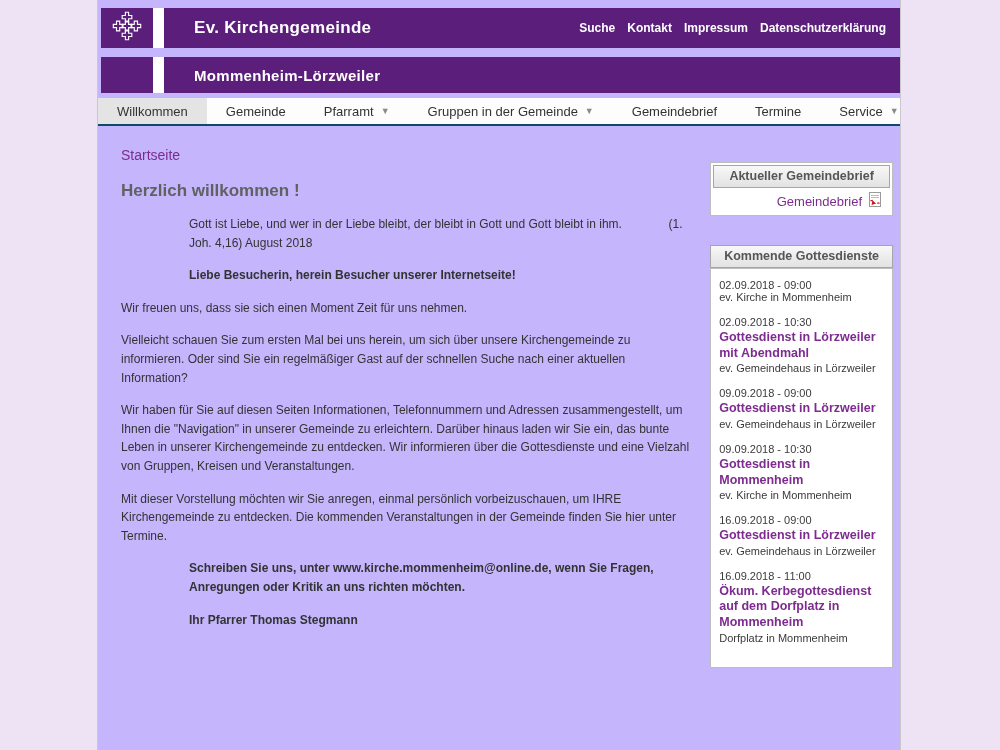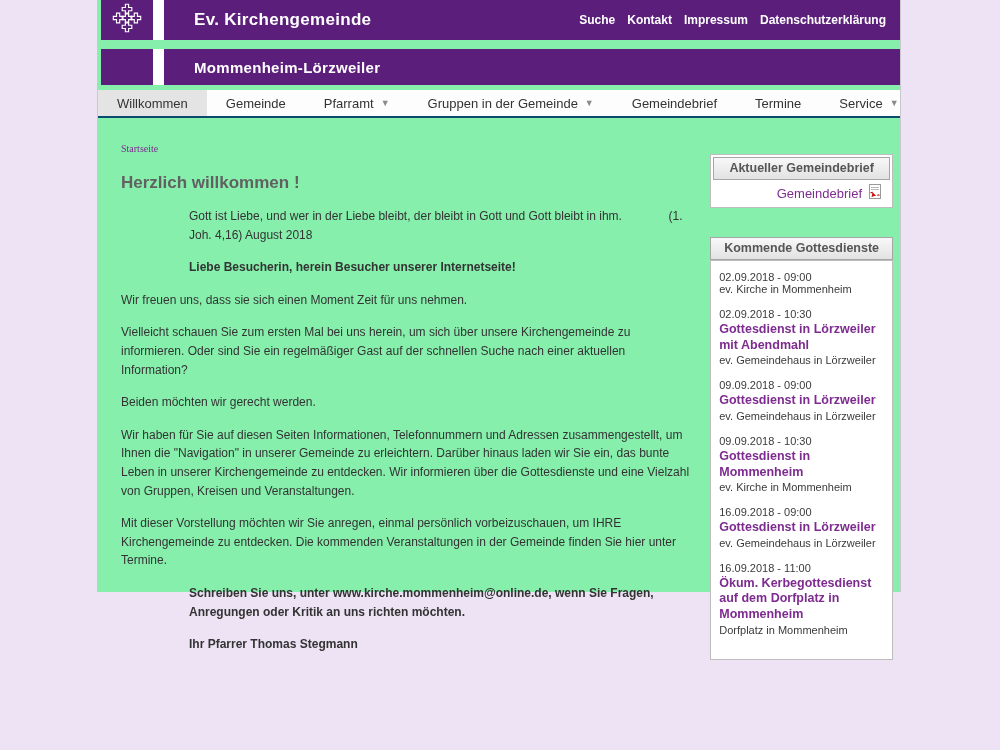--- a/index.html
+++ b/index.html
@@ -6,24 +6,25 @@
   html,body { margin:0; padding:0; }
   body {
     width:1000px; height:750px;
     background:#eee3f5;
     font-family:"Liberation Sans", sans-serif;
     overflow:hidden;
   }
   .page {
     position:relative;
     margin-left:97px;
-    width:804px; height:592px;
-    background:#86efac;
+    width:804px; height:750px;
+    background:#c4b5fd;
     border-left:1px solid #c9c9cd;
     border-right:1px solid #c9c9cd;
+    padding-top:8px;
   }
   
   .hrow { display:flex; height:40px; margin-left:3px; }
   .hrow.row1 { margin-bottom:9px; }
   .hrow.row2 { height:36px; }
   .logo-cell {
     width:52px; background:#5b1f7b;
     display:flex; align-items:center; justify-content:center;
   }
   .hgap { width:11px; background:#fff; }
@@ -45,21 +46,21 @@
   .navitem {
     display:flex; align-items:center;
     padding:0 19px; font-size:13px; color:#333;
     text-decoration:none; cursor:pointer; white-space:nowrap;
   }
   .navitem.active { background:#e4e4e4; }
   .arrow { font-size:9px; color:#8a8a8a; margin-left:7px; }
   
   .content { display:flex; padding:0 7px 0 23px; }
   .colmain { width:570px; margin-top:20px; }
-  .breadcrumb a { color:#7d2b8f; font-size:10px; text-decoration:none; cursor:pointer;font-family:Liberation Serif, serif; }
+  .breadcrumb a { color:#7d2b8f; font-size:14px; text-decoration:none; cursor:pointer; }
   h1 { color:#616161; font-size:17px; font-weight:bold; margin:17px 0 6px 0; }
   .colmain p { font-size:12px; line-height:1.55; color:#333; margin:14px 0; }
   .indent { margin-left:68px !important; white-space:pre-wrap; }
   .bold { font-weight:bold; }
   
   .colside { width:183px; margin-left:20px; margin-top:36px; }
   .sidebox { border:1px solid #bdbdbd; background:#fff; }
   .newsletter { padding:2px; margin-bottom:29px; }
   .boxheader {
     border:1px solid #a6a6a6;
@@ -154,21 +155,20 @@
 
     <div class="colmain">
       <div class="breadcrumb">
         <a>Startseite</a>
       </div>
       <h1>Herzlich willkommen !</h1>
       <p class="indent">Gott ist Liebe, und wer in der Liebe bleibt, der bleibt in Gott und Gott bleibt in ihm.              (1. Joh. 4,16) August 2018</p>
       <p class="indent bold">Liebe Besucherin, herein Besucher unserer Internetseite!</p>
       <p>Wir freuen uns, dass sie sich einen Moment Zeit für uns nehmen.</p>
       <p>Vielleicht schauen Sie zum ersten Mal bei uns herein, um sich über unsere Kirchengemeinde zu informieren. Oder sind Sie ein regelmäßiger Gast auf der schnellen Suche nach einer aktuellen Information?</p>
-      <p>Beiden möchten wir gerecht werden.</p>
       <p>Wir haben für Sie auf diesen Seiten Informationen, Telefonnummern und Adressen zusammengestellt, um Ihnen die "Navigation" in unserer Gemeinde zu erleichtern. Darüber hinaus laden wir Sie ein, das bunte Leben in unserer Kirchengemeinde zu entdecken. Wir informieren über die Gottesdienste und eine Vielzahl von Gruppen, Kreisen und Veranstaltungen.</p>
       <p>Mit dieser Vorstellung möchten wir Sie anregen, einmal persönlich vorbeizuschauen, um IHRE Kirchengemeinde zu entdecken. Die kommenden Veranstaltungen in der Gemeinde finden Sie hier unter Termine.</p>
       <p class="indent bold">Schreiben Sie uns, unter www.kirche.mommenheim@online.de, wenn Sie Fragen, Anregungen oder Kritik an uns richten möchten.</p>
       <p class="indent bold">Ihr Pfarrer Thomas Stegmann</p>
     </div>
 
     <aside class="colside">
 
       <div class="sidebox newsletter">
         <div class="boxheader">Aktueller Gemeindebrief</div>

